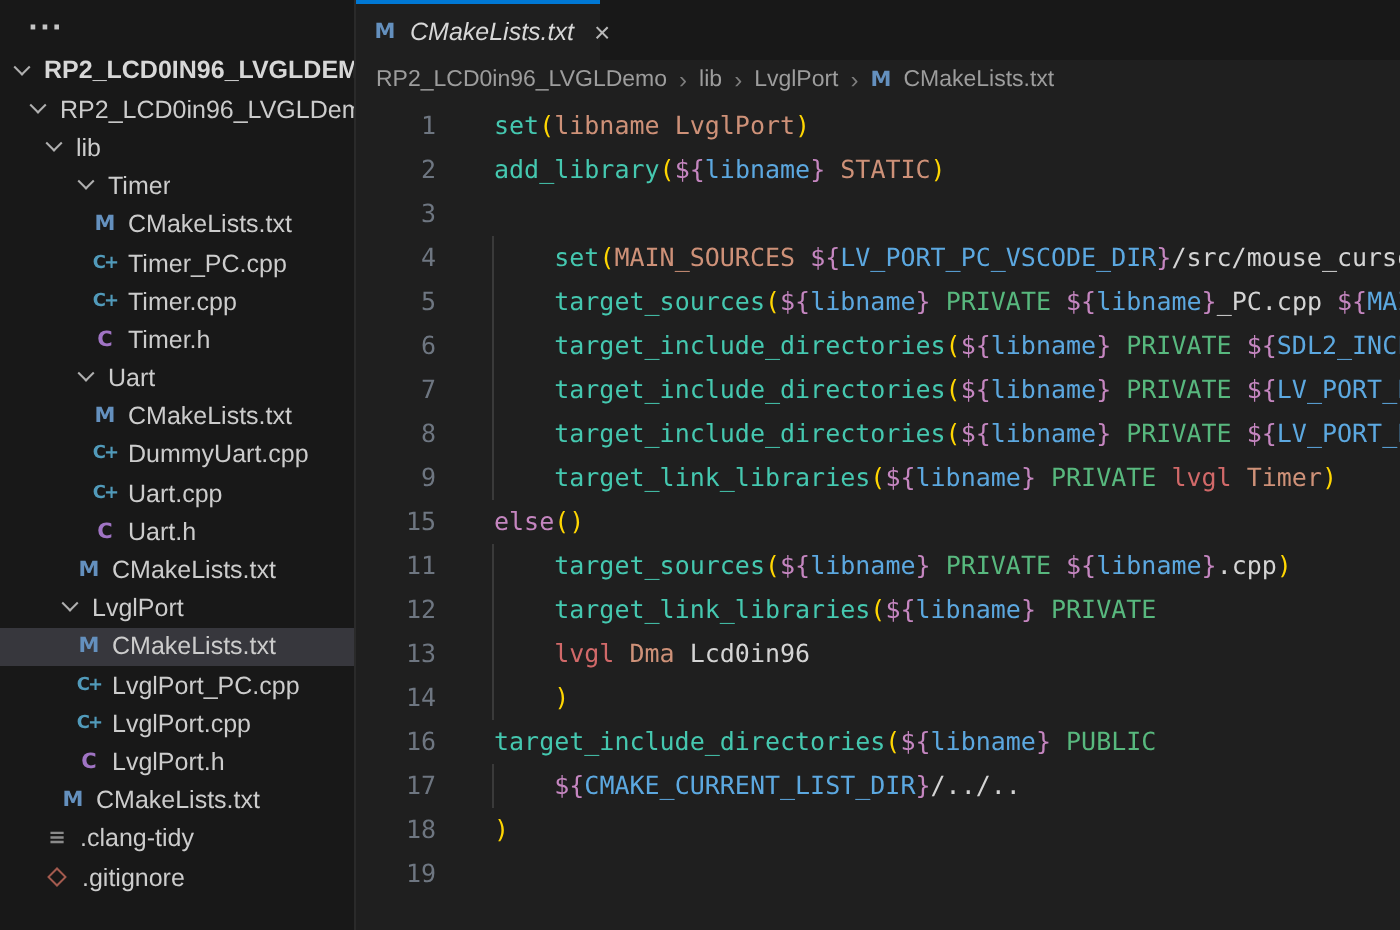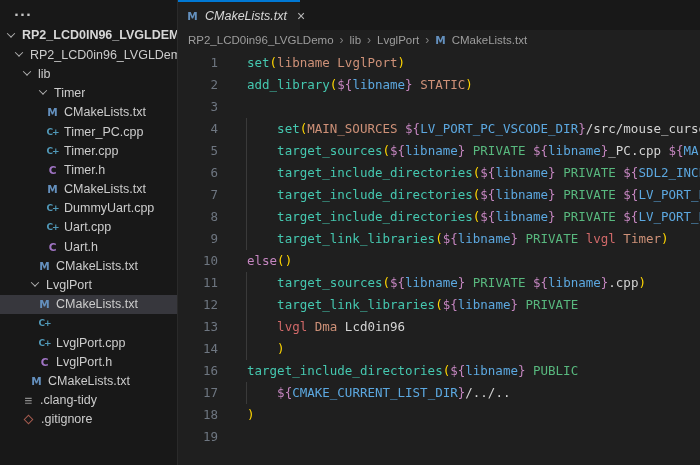--- a/index.html
+++ b/index.html
@@ -82,20 +82,24 @@
         <span class="label">Timer_PC.cpp</span>
       </div>
       <div class="row" style="padding-left: 46px;">
         <span class="ficon small" style="color: rgb(81, 154, 186);">C+</span>
         <span class="label">Timer.cpp</span>
       </div>
       <div class="row" style="padding-left: 46px;">
         <span class="ficon" style="color: rgb(160, 116, 196);">C</span>
         <span class="label">Timer.h</span>
       </div>
+      <div class="row" style="padding-left: 38px;">
+        <span class="chev"></span>
+        <span class="label">Uart</span>
+      </div>
       <div class="row" style="padding-left: 46px;">
         <span class="ficon" style="color: rgb(100, 144, 190);">M</span>
         <span class="label">CMakeLists.txt</span>
       </div>
       <div class="row" style="padding-left: 46px;">
         <span class="ficon small" style="color: rgb(81, 154, 186);">C+</span>
         <span class="label">DummyUart.cpp</span>
       </div>
       <div class="row" style="padding-left: 46px;">
         <span class="ficon small" style="color: rgb(81, 154, 186);">C+</span>
@@ -112,20 +116,21 @@
       <div class="row" style="padding-left: 30px;">
         <span class="chev"></span>
         <span class="label">LvglPort</span>
       </div>
       <div class="row selected" style="padding-left: 38px;">
         <span class="ficon" style="color: rgb(100, 144, 190);">M</span>
         <span class="label">CMakeLists.txt</span>
       </div>
       <div class="row" style="padding-left: 38px;">
         <span class="ficon small" style="color: rgb(81, 154, 186);">C+</span>
+        <span class="label">LvglPort_PC.cpp</span>
       </div>
       <div class="row" style="padding-left: 38px;">
         <span class="ficon small" style="color: rgb(81, 154, 186);">C+</span>
         <span class="label">LvglPort.cpp</span>
       </div>
       <div class="row" style="padding-left: 38px;">
         <span class="ficon" style="color: rgb(160, 116, 196);">C</span>
         <span class="label">LvglPort.h</span>
       </div>
       <div class="row" style="padding-left: 30px;">
@@ -164,21 +169,21 @@
   <div class="codearea" id="codearea">
       <div class="cl"><span class="ln">1</span><span class="ct"><span style="color: rgb(69, 200, 176);">set</span><span style="color: rgb(255, 214, 2);">(</span><span style="color: rgb(206, 145, 120);">libname</span><span style="color: rgb(212, 212, 212);"> </span><span style="color: rgb(206, 145, 120);">LvglPort</span><span style="color: rgb(255, 214, 2);">)</span></span></div>
       <div class="cl"><span class="ln">2</span><span class="ct"><span style="color: rgb(69, 200, 176);">add_library</span><span style="color: rgb(255, 214, 2);">(</span><span style="color: rgb(197, 134, 192);">${</span><span style="color: rgb(92, 168, 224);">libname</span><span style="color: rgb(197, 134, 192);">}</span><span style="color: rgb(212, 212, 212);"> </span><span style="color: rgb(206, 145, 120);">STATIC</span><span style="color: rgb(255, 214, 2);">)</span></span></div>
       <div class="cl"><span class="ln">3</span></div>
       <div class="cl"><span class="ln">4</span><span class="ct"><i class="guide"></i><span style="color: rgb(212, 212, 212);">    </span><span style="color: rgb(69, 200, 176);">set</span><span style="color: rgb(255, 214, 2);">(</span><span style="color: rgb(206, 145, 120);">MAIN_SOURCES</span><span style="color: rgb(212, 212, 212);"> </span><span style="color: rgb(197, 134, 192);">${</span><span style="color: rgb(92, 168, 224);">LV_PORT_PC_VSCODE_DIR</span><span style="color: rgb(197, 134, 192);">}</span><span style="color: rgb(212, 212, 212);">/src/mouse_curso</span></span></div>
       <div class="cl"><span class="ln">5</span><span class="ct"><i class="guide"></i><span style="color: rgb(212, 212, 212);">    </span><span style="color: rgb(69, 200, 176);">target_sources</span><span style="color: rgb(255, 214, 2);">(</span><span style="color: rgb(197, 134, 192);">${</span><span style="color: rgb(92, 168, 224);">libname</span><span style="color: rgb(197, 134, 192);">}</span><span style="color: rgb(212, 212, 212);"> </span><span style="color: rgb(88, 184, 126);">PRIVATE</span><span style="color: rgb(212, 212, 212);"> </span><span style="color: rgb(197, 134, 192);">${</span><span style="color: rgb(92, 168, 224);">libname</span><span style="color: rgb(197, 134, 192);">}</span><span style="color: rgb(212, 212, 212);">_PC.cpp</span><span style="color: rgb(212, 212, 212);"> </span><span style="color: rgb(197, 134, 192);">${</span><span style="color: rgb(92, 168, 224);">MAI</span></span></div>
       <div class="cl"><span class="ln">6</span><span class="ct"><i class="guide"></i><span style="color: rgb(212, 212, 212);">    </span><span style="color: rgb(69, 200, 176);">target_include_directories</span><span style="color: rgb(255, 214, 2);">(</span><span style="color: rgb(197, 134, 192);">${</span><span style="color: rgb(92, 168, 224);">libname</span><span style="color: rgb(197, 134, 192);">}</span><span style="color: rgb(212, 212, 212);"> </span><span style="color: rgb(88, 184, 126);">PRIVATE</span><span style="color: rgb(212, 212, 212);"> </span><span style="color: rgb(197, 134, 192);">${</span><span style="color: rgb(92, 168, 224);">SDL2_INCL</span></span></div>
       <div class="cl"><span class="ln">7</span><span class="ct"><i class="guide"></i><span style="color: rgb(212, 212, 212);">    </span><span style="color: rgb(69, 200, 176);">target_include_directories</span><span style="color: rgb(255, 214, 2);">(</span><span style="color: rgb(197, 134, 192);">${</span><span style="color: rgb(92, 168, 224);">libname</span><span style="color: rgb(197, 134, 192);">}</span><span style="color: rgb(212, 212, 212);"> </span><span style="color: rgb(88, 184, 126);">PRIVATE</span><span style="color: rgb(212, 212, 212);"> </span><span style="color: rgb(197, 134, 192);">${</span><span style="color: rgb(92, 168, 224);">LV_PORT_P</span></span></div>
       <div class="cl"><span class="ln">8</span><span class="ct"><i class="guide"></i><span style="color: rgb(212, 212, 212);">    </span><span style="color: rgb(69, 200, 176);">target_include_directories</span><span style="color: rgb(255, 214, 2);">(</span><span style="color: rgb(197, 134, 192);">${</span><span style="color: rgb(92, 168, 224);">libname</span><span style="color: rgb(197, 134, 192);">}</span><span style="color: rgb(212, 212, 212);"> </span><span style="color: rgb(88, 184, 126);">PRIVATE</span><span style="color: rgb(212, 212, 212);"> </span><span style="color: rgb(197, 134, 192);">${</span><span style="color: rgb(92, 168, 224);">LV_PORT_P</span></span></div>
       <div class="cl"><span class="ln">9</span><span class="ct"><i class="guide"></i><span style="color: rgb(212, 212, 212);">    </span><span style="color: rgb(69, 200, 176);">target_link_libraries</span><span style="color: rgb(255, 214, 2);">(</span><span style="color: rgb(197, 134, 192);">${</span><span style="color: rgb(92, 168, 224);">libname</span><span style="color: rgb(197, 134, 192);">}</span><span style="color: rgb(212, 212, 212);"> </span><span style="color: rgb(88, 184, 126);">PRIVATE</span><span style="color: rgb(212, 212, 212);"> </span><span style="color: rgb(209, 105, 105);">lvgl</span><span style="color: rgb(212, 212, 212);"> </span><span style="color: rgb(206, 145, 120);">Timer</span><span style="color: rgb(255, 214, 2);">)</span></span></div>
-      <div class="cl"><span class="ln">10</span><span class="ct"><span style="color: rgb(197, 134, 192);">else</span><span style="color: rgb(255, 214, 2);">()</span></span></div>
+      <div class="cl"><span class="ln">15</span><span class="ct"><span style="color: rgb(197, 134, 192);">else</span><span style="color: rgb(255, 214, 2);">()</span></span></div>
       <div class="cl"><span class="ln">11</span><span class="ct"><i class="guide"></i><span style="color: rgb(212, 212, 212);">    </span><span style="color: rgb(69, 200, 176);">target_sources</span><span style="color: rgb(255, 214, 2);">(</span><span style="color: rgb(197, 134, 192);">${</span><span style="color: rgb(92, 168, 224);">libname</span><span style="color: rgb(197, 134, 192);">}</span><span style="color: rgb(212, 212, 212);"> </span><span style="color: rgb(88, 184, 126);">PRIVATE</span><span style="color: rgb(212, 212, 212);"> </span><span style="color: rgb(197, 134, 192);">${</span><span style="color: rgb(92, 168, 224);">libname</span><span style="color: rgb(197, 134, 192);">}</span><span style="color: rgb(212, 212, 212);">.cpp</span><span style="color: rgb(255, 214, 2);">)</span></span></div>
       <div class="cl"><span class="ln">12</span><span class="ct"><i class="guide"></i><span style="color: rgb(212, 212, 212);">    </span><span style="color: rgb(69, 200, 176);">target_link_libraries</span><span style="color: rgb(255, 214, 2);">(</span><span style="color: rgb(197, 134, 192);">${</span><span style="color: rgb(92, 168, 224);">libname</span><span style="color: rgb(197, 134, 192);">}</span><span style="color: rgb(212, 212, 212);"> </span><span style="color: rgb(88, 184, 126);">PRIVATE</span></span></div>
       <div class="cl"><span class="ln">13</span><span class="ct"><i class="guide"></i><span style="color: rgb(212, 212, 212);">    </span><span style="color: rgb(209, 105, 105);">lvgl</span><span style="color: rgb(212, 212, 212);"> </span><span style="color: rgb(206, 145, 120);">Dma</span><span style="color: rgb(212, 212, 212);"> </span><span style="color: rgb(212, 212, 212);">Lcd0in96</span></span></div>
       <div class="cl"><span class="ln">14</span><span class="ct"><i class="guide"></i><span style="color: rgb(212, 212, 212);">    </span><span style="color: rgb(255, 214, 2);">)</span></span></div>
       <div class="cl"><span class="ln">16</span><span class="ct"><span style="color: rgb(69, 200, 176);">target_include_directories</span><span style="color: rgb(255, 214, 2);">(</span><span style="color: rgb(197, 134, 192);">${</span><span style="color: rgb(92, 168, 224);">libname</span><span style="color: rgb(197, 134, 192);">}</span><span style="color: rgb(212, 212, 212);"> </span><span style="color: rgb(88, 184, 126);">PUBLIC</span></span></div>
       <div class="cl"><span class="ln">17</span><span class="ct"><i class="guide"></i><span style="color: rgb(212, 212, 212);">    </span><span style="color: rgb(197, 134, 192);">${</span><span style="color: rgb(92, 168, 224);">CMAKE_CURRENT_LIST_DIR</span><span style="color: rgb(197, 134, 192);">}</span><span style="color: rgb(212, 212, 212);">/../..</span></span></div>
       <div class="cl"><span class="ln">18</span><span class="ct"><span style="color: rgb(255, 214, 2);">)</span></span></div>
       <div class="cl"><span class="ln">19</span><span class="ct"></span></div>
     </div>
 </div>

